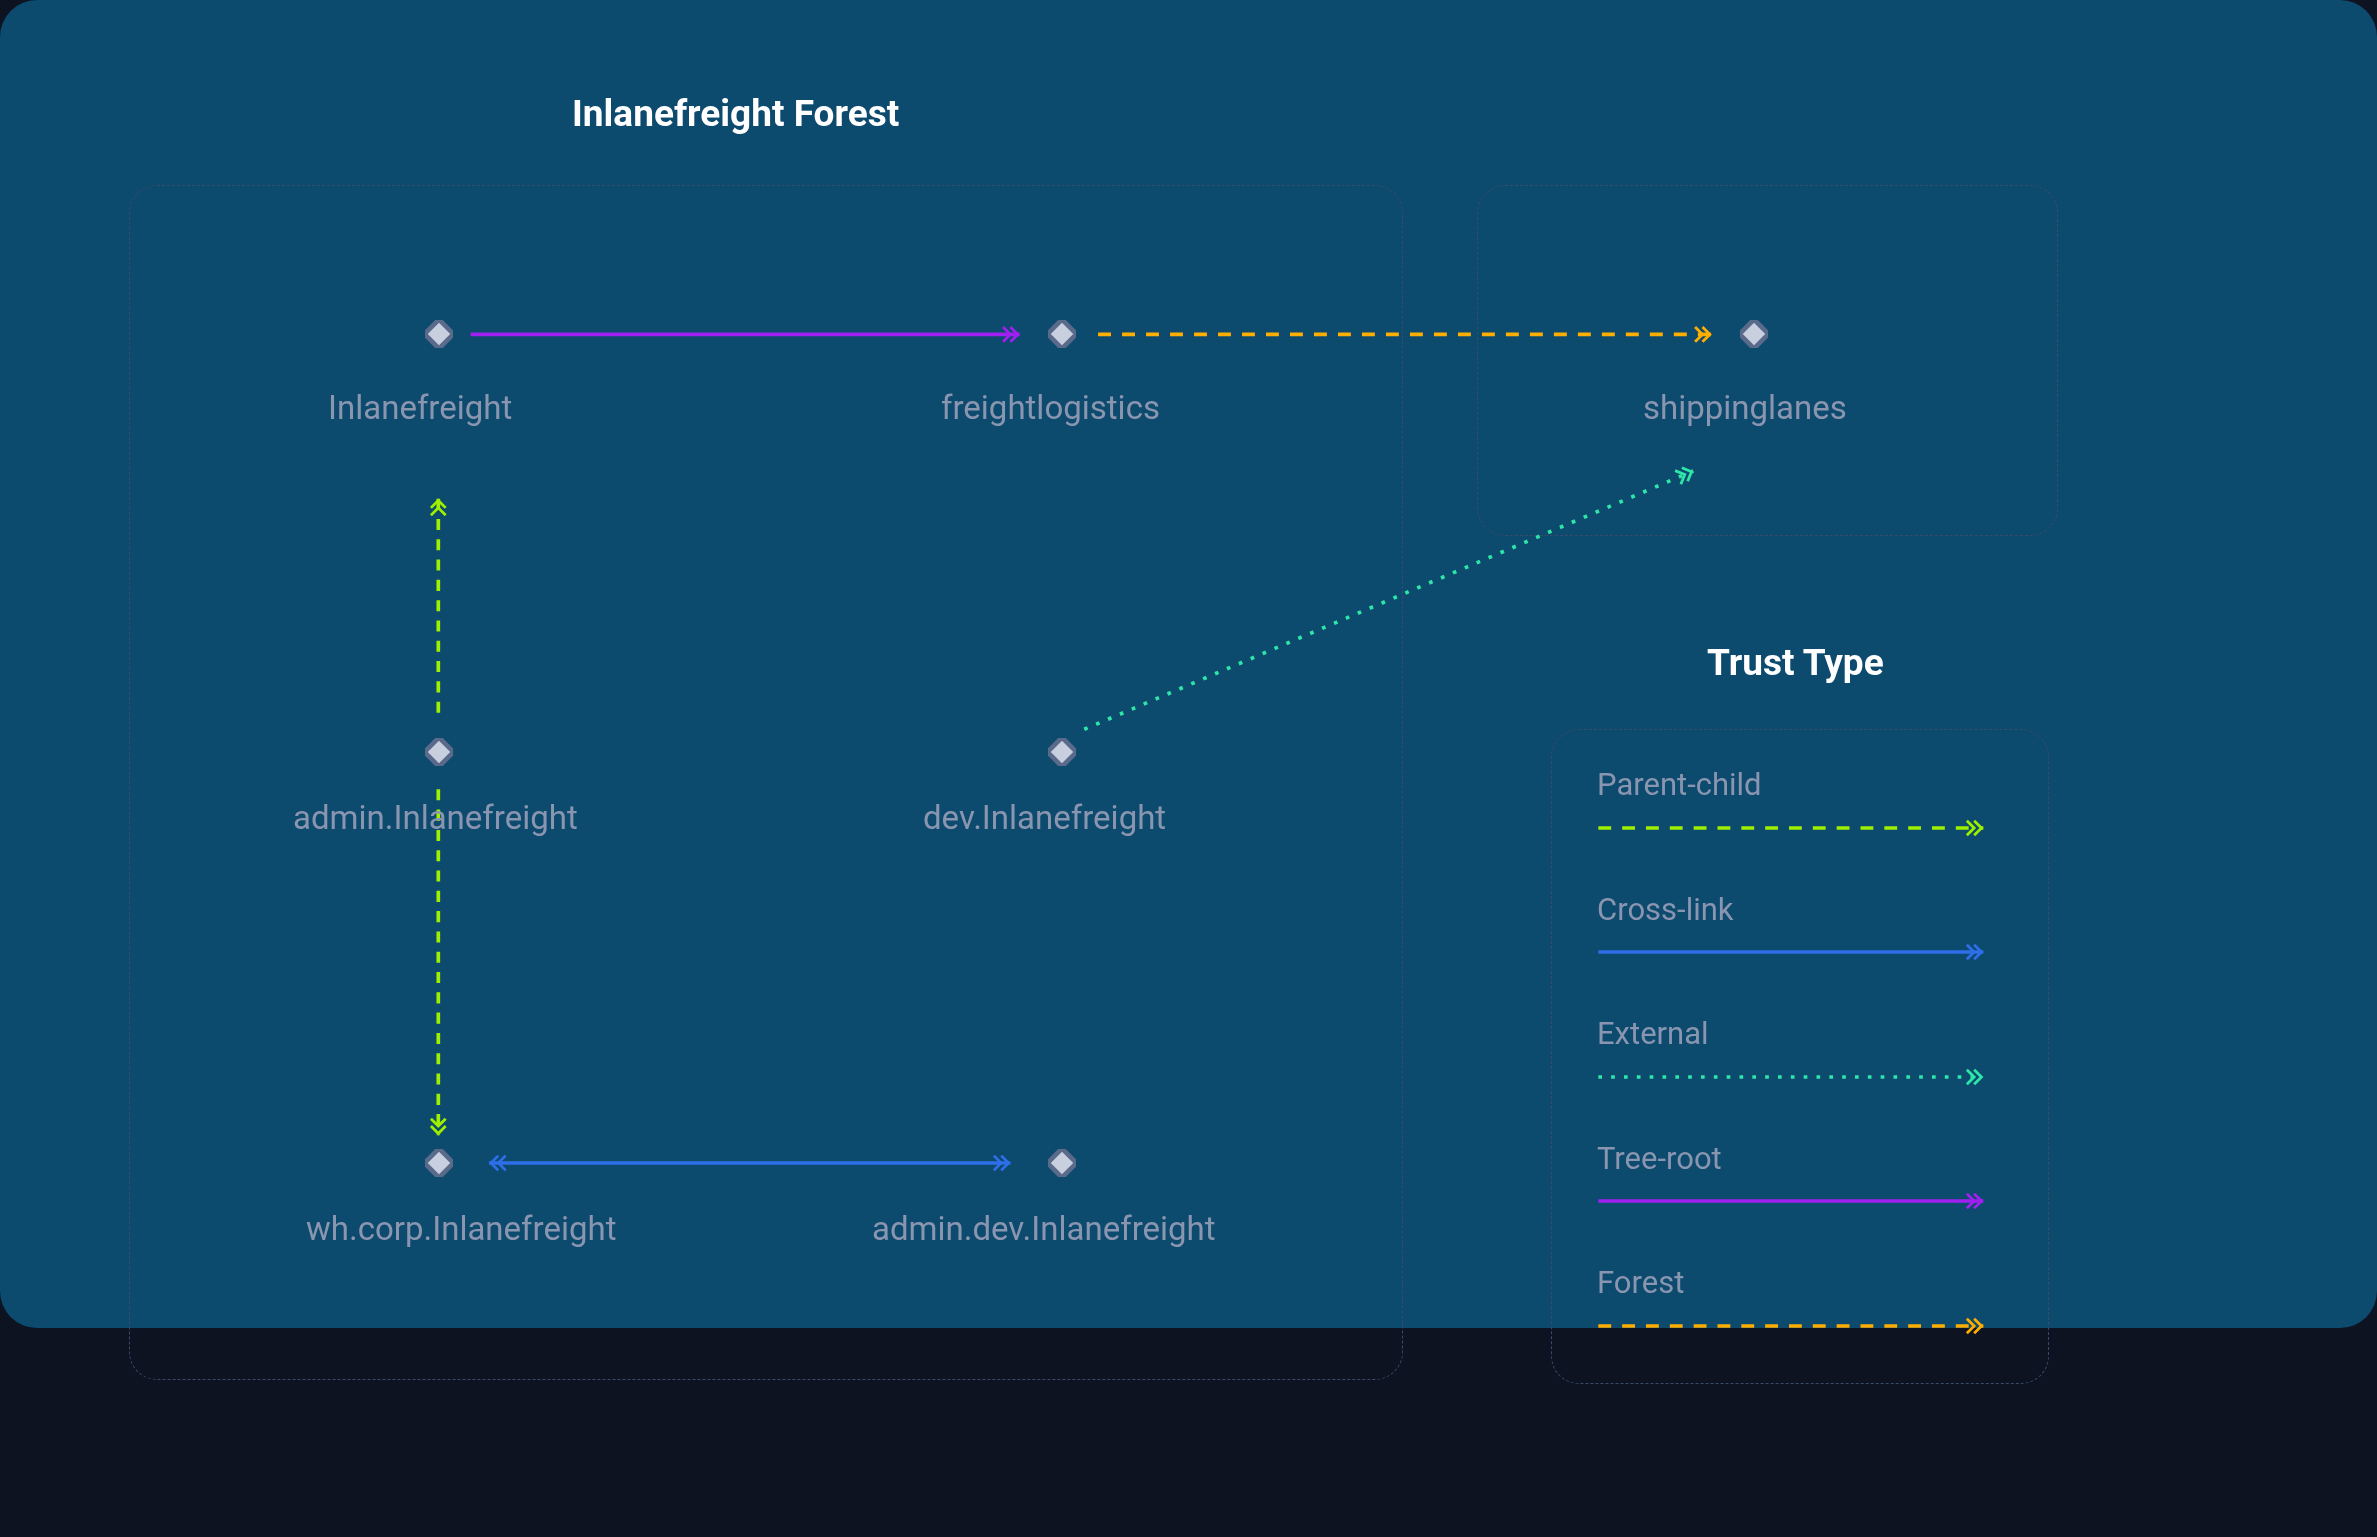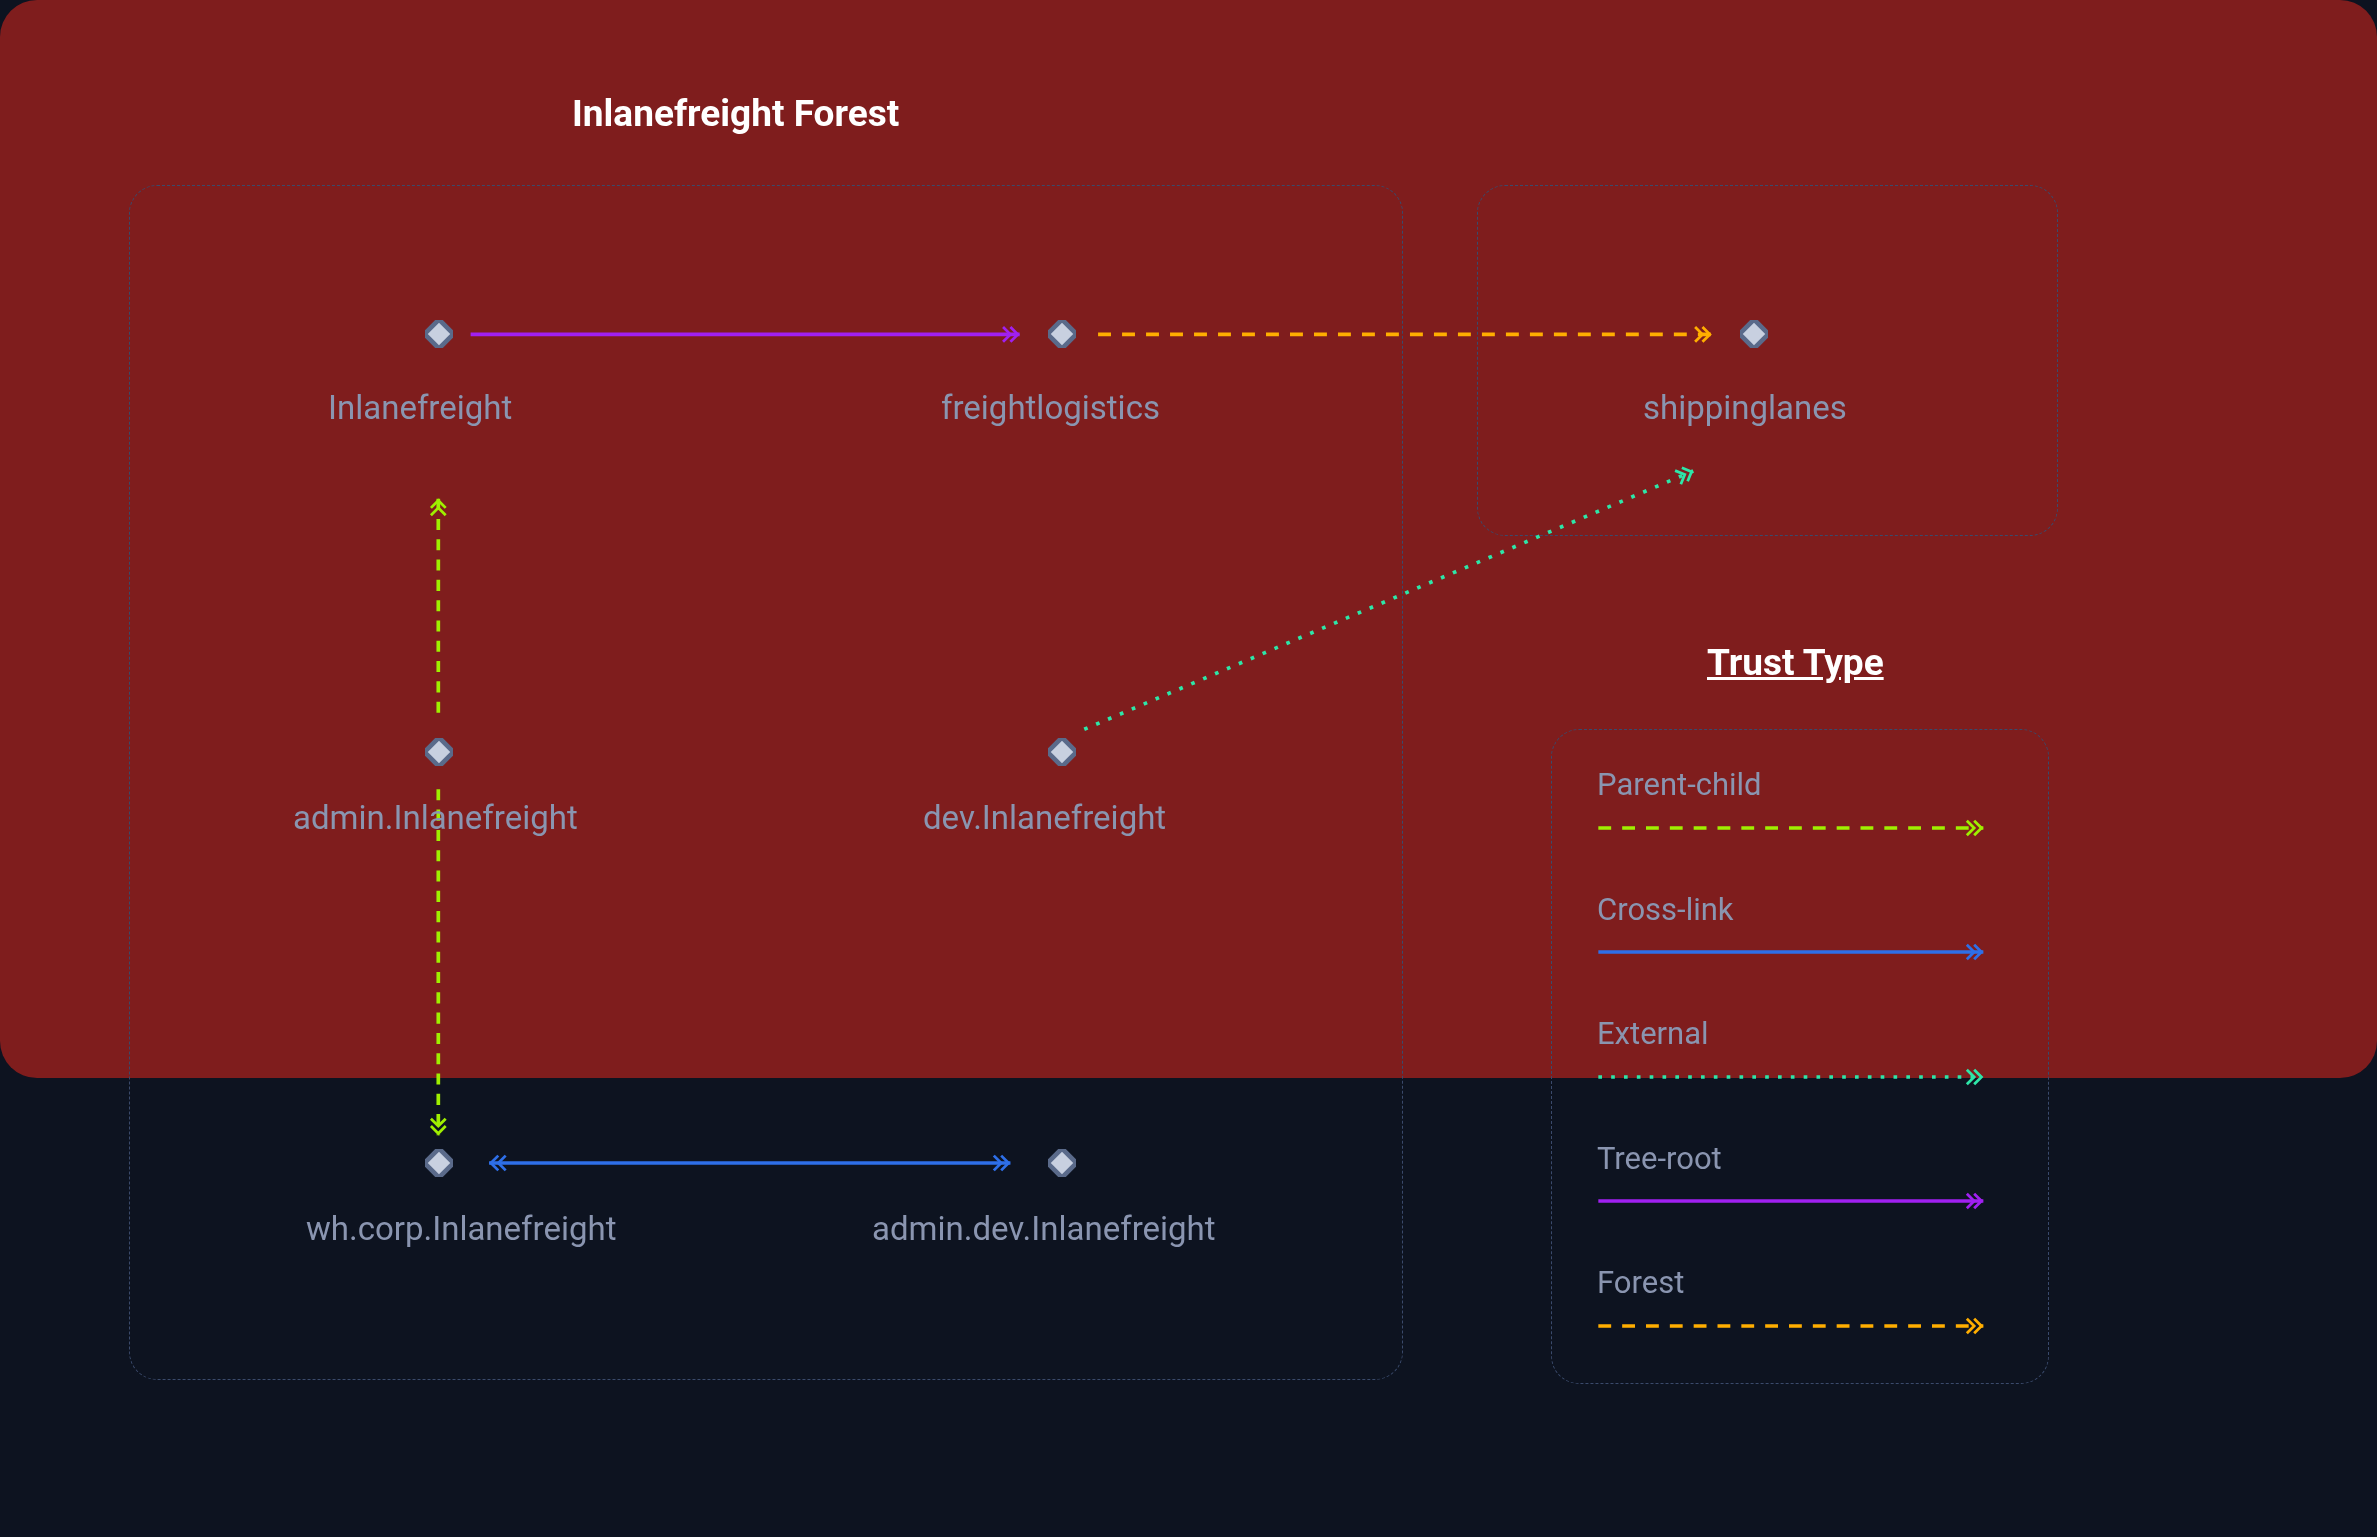--- a/index.html
+++ b/index.html
@@ -6,23 +6,23 @@
   html, body { width: 100%; height: 100%; }
   body {
     background: #0d1320;
     font-family: -apple-system, BlinkMacSystemFont, "Segoe UI", Roboto, Helvetica, Arial, sans-serif;
     color: #8a95b0;
     overflow: hidden;
   }
   .canvas {
     position: relative;
     width: 2377px;
-    height: 1078px;
+    height: 1328px;
     transform-origin: top left;
-    background: #7f1d1d;
+    background: #0c4a6e;
     border-radius: 37px;
   }
   .title {
     position: absolute;
     color: #ffffff;
     font-weight: 700;
     font-size: 37px;
   }
   .panel {
     position: absolute;
@@ -61,21 +61,21 @@
 
 <div class="canvas" style="transform: scale(1);">
 
   <div class="panel" style="left:129px; top:185px; width:1274px; height:1195px;"></div>
 
   <div class="panel" style="left:1477px; top:185px; width:581px; height:351px;"></div>
 
   <div class="panel" style="left:1551px; top:729px; width:498px; height:655px;"></div>
 
   <div class="title" style="left:572px; top:92px;">Inlanefreight Forest</div>
-  <div class="title" style="left:1707px; top:641px;text-decoration:underline;">Trust Type</div>
+  <div class="title" style="left:1707px; top:641px;">Trust Type</div>
 
   <svg width="0" height="0" style="position:absolute">
     <defs>
       <g id="diamond-shape">
         <rect x="4" y="4" width="22" height="22" transform="rotate(45 15 15)" fill="#c8d0e0" stroke="#5a6a8a" stroke-width="5"></rect>
       </g>
 
       <marker id="arrow-purple-end" markerWidth="24" markerHeight="24" refX="20" refY="10" orient="auto" markerUnits="userSpaceOnUse">
         <path d="M2 2 L10 10 L2 18 M10 2 L18 10 L10 18" fill="none" stroke="#a020f0" stroke-width="3"></path>
       </marker>

